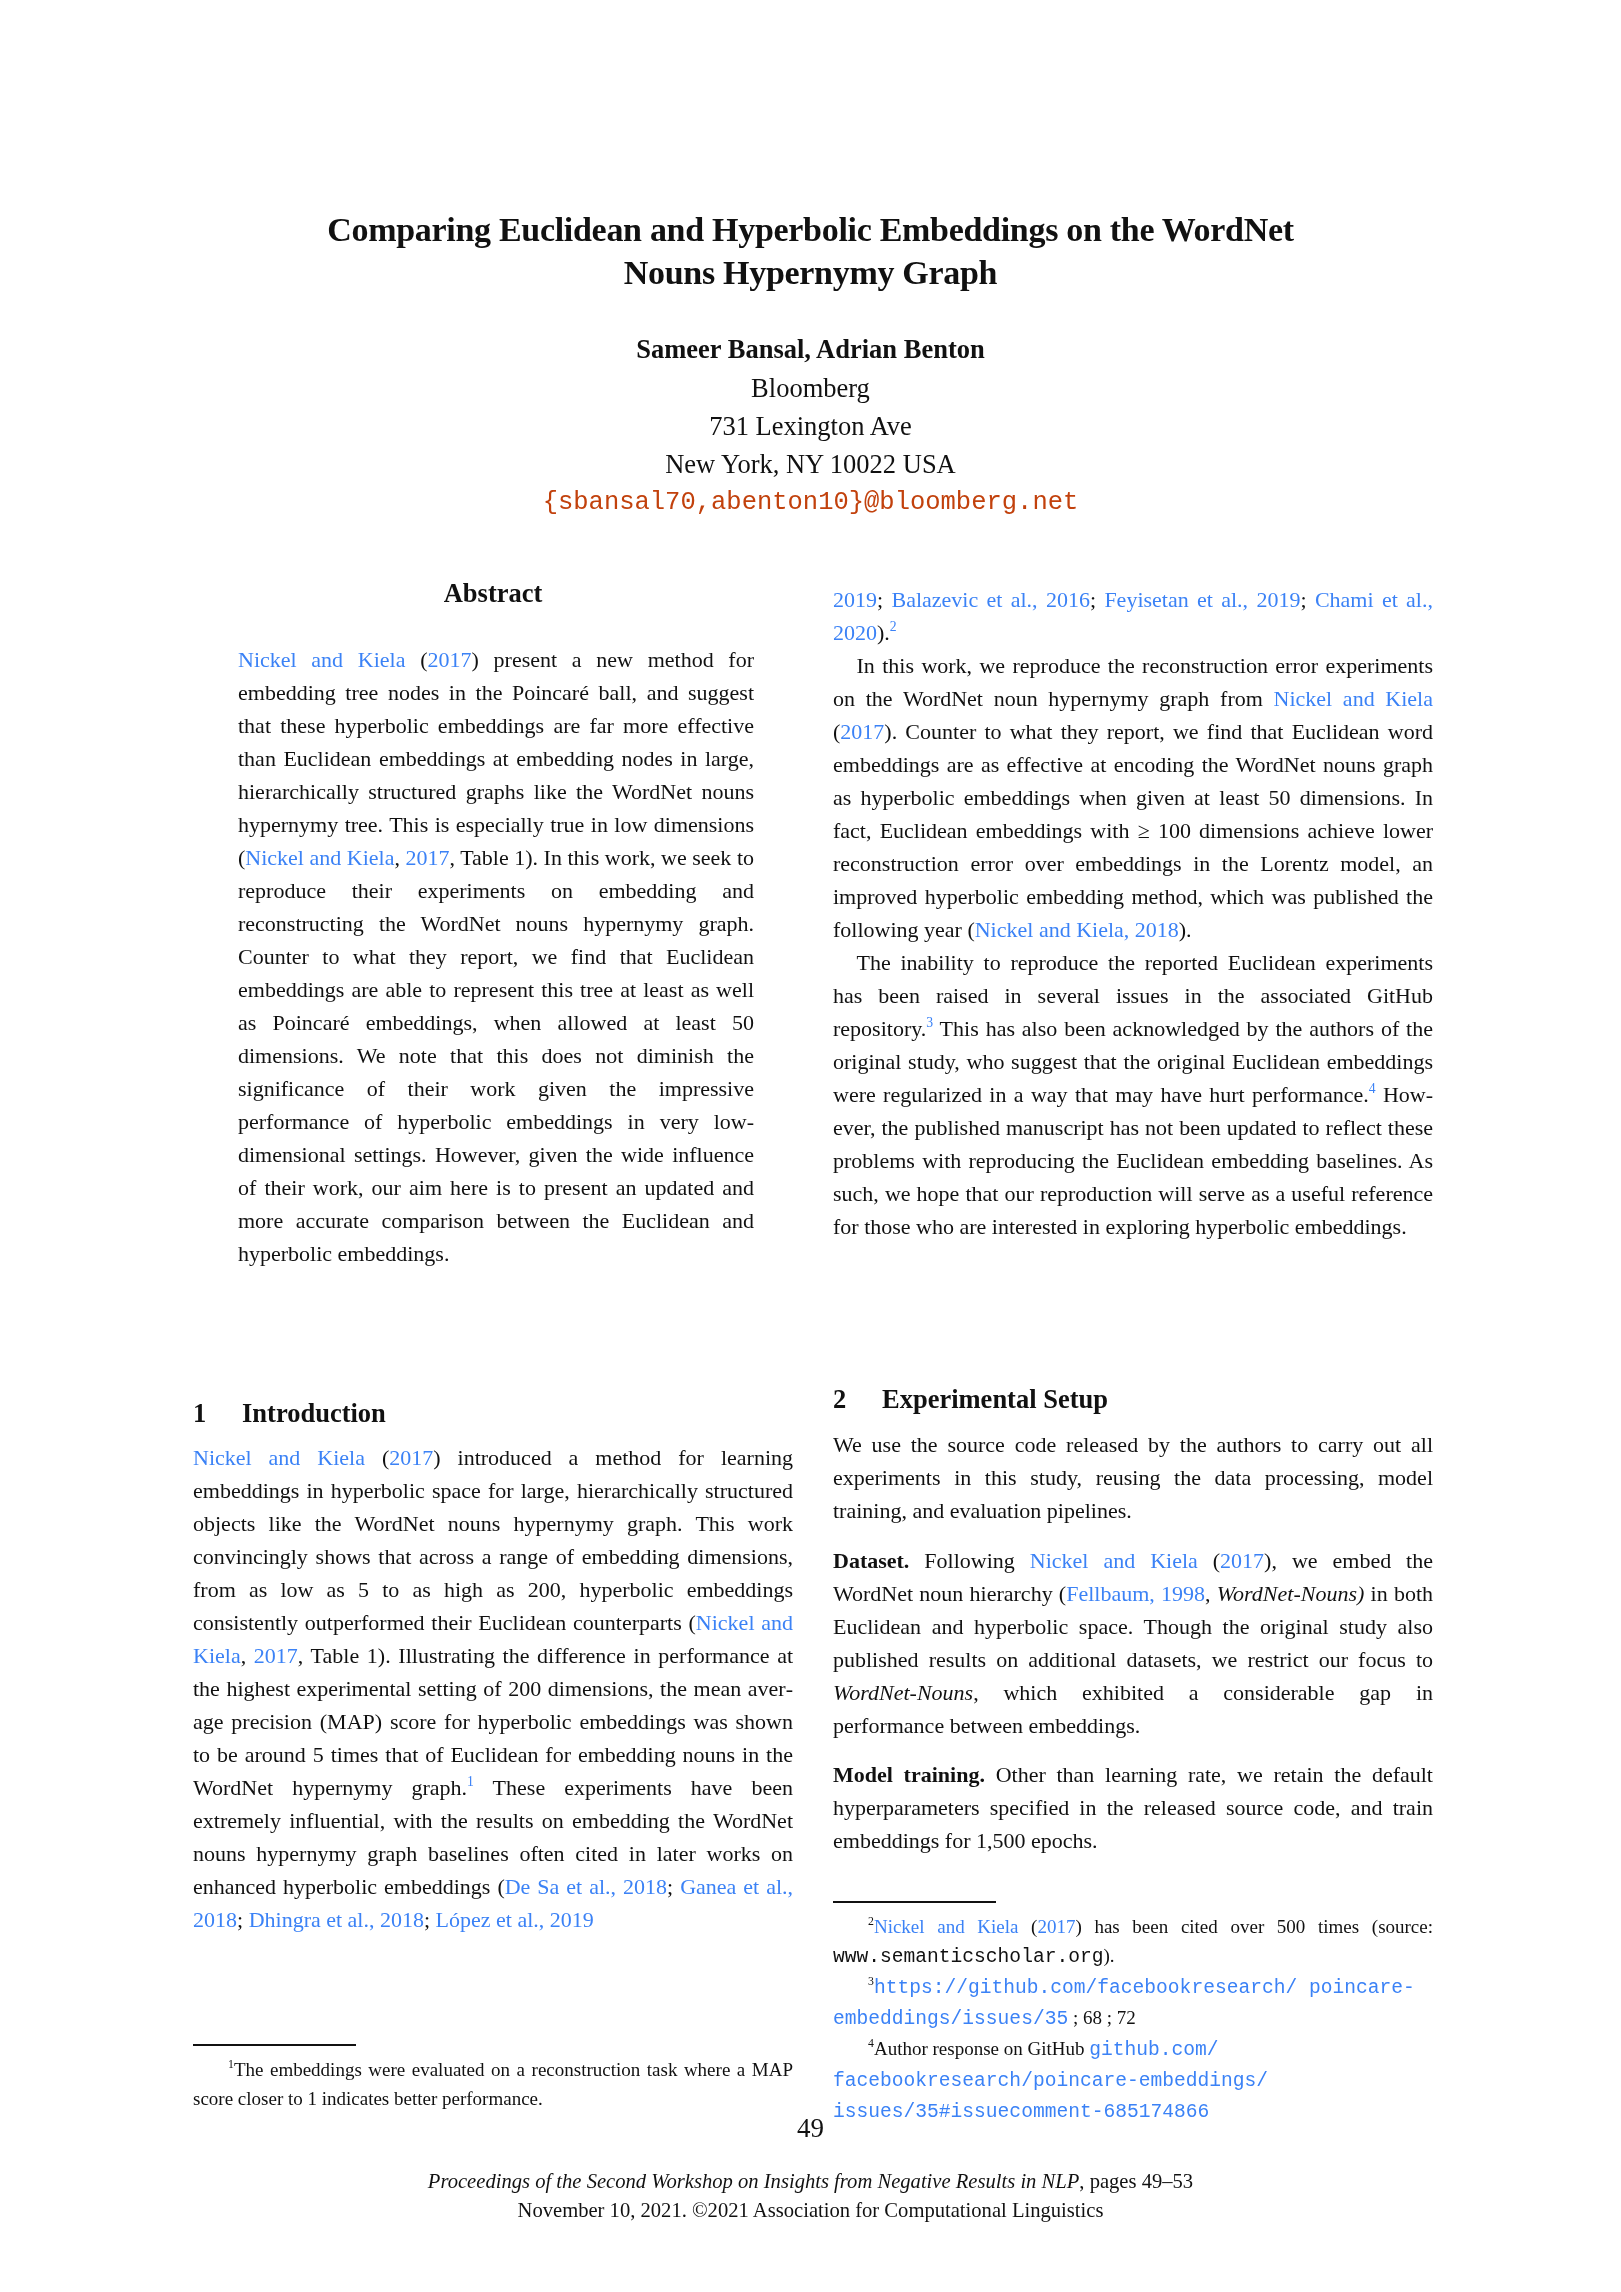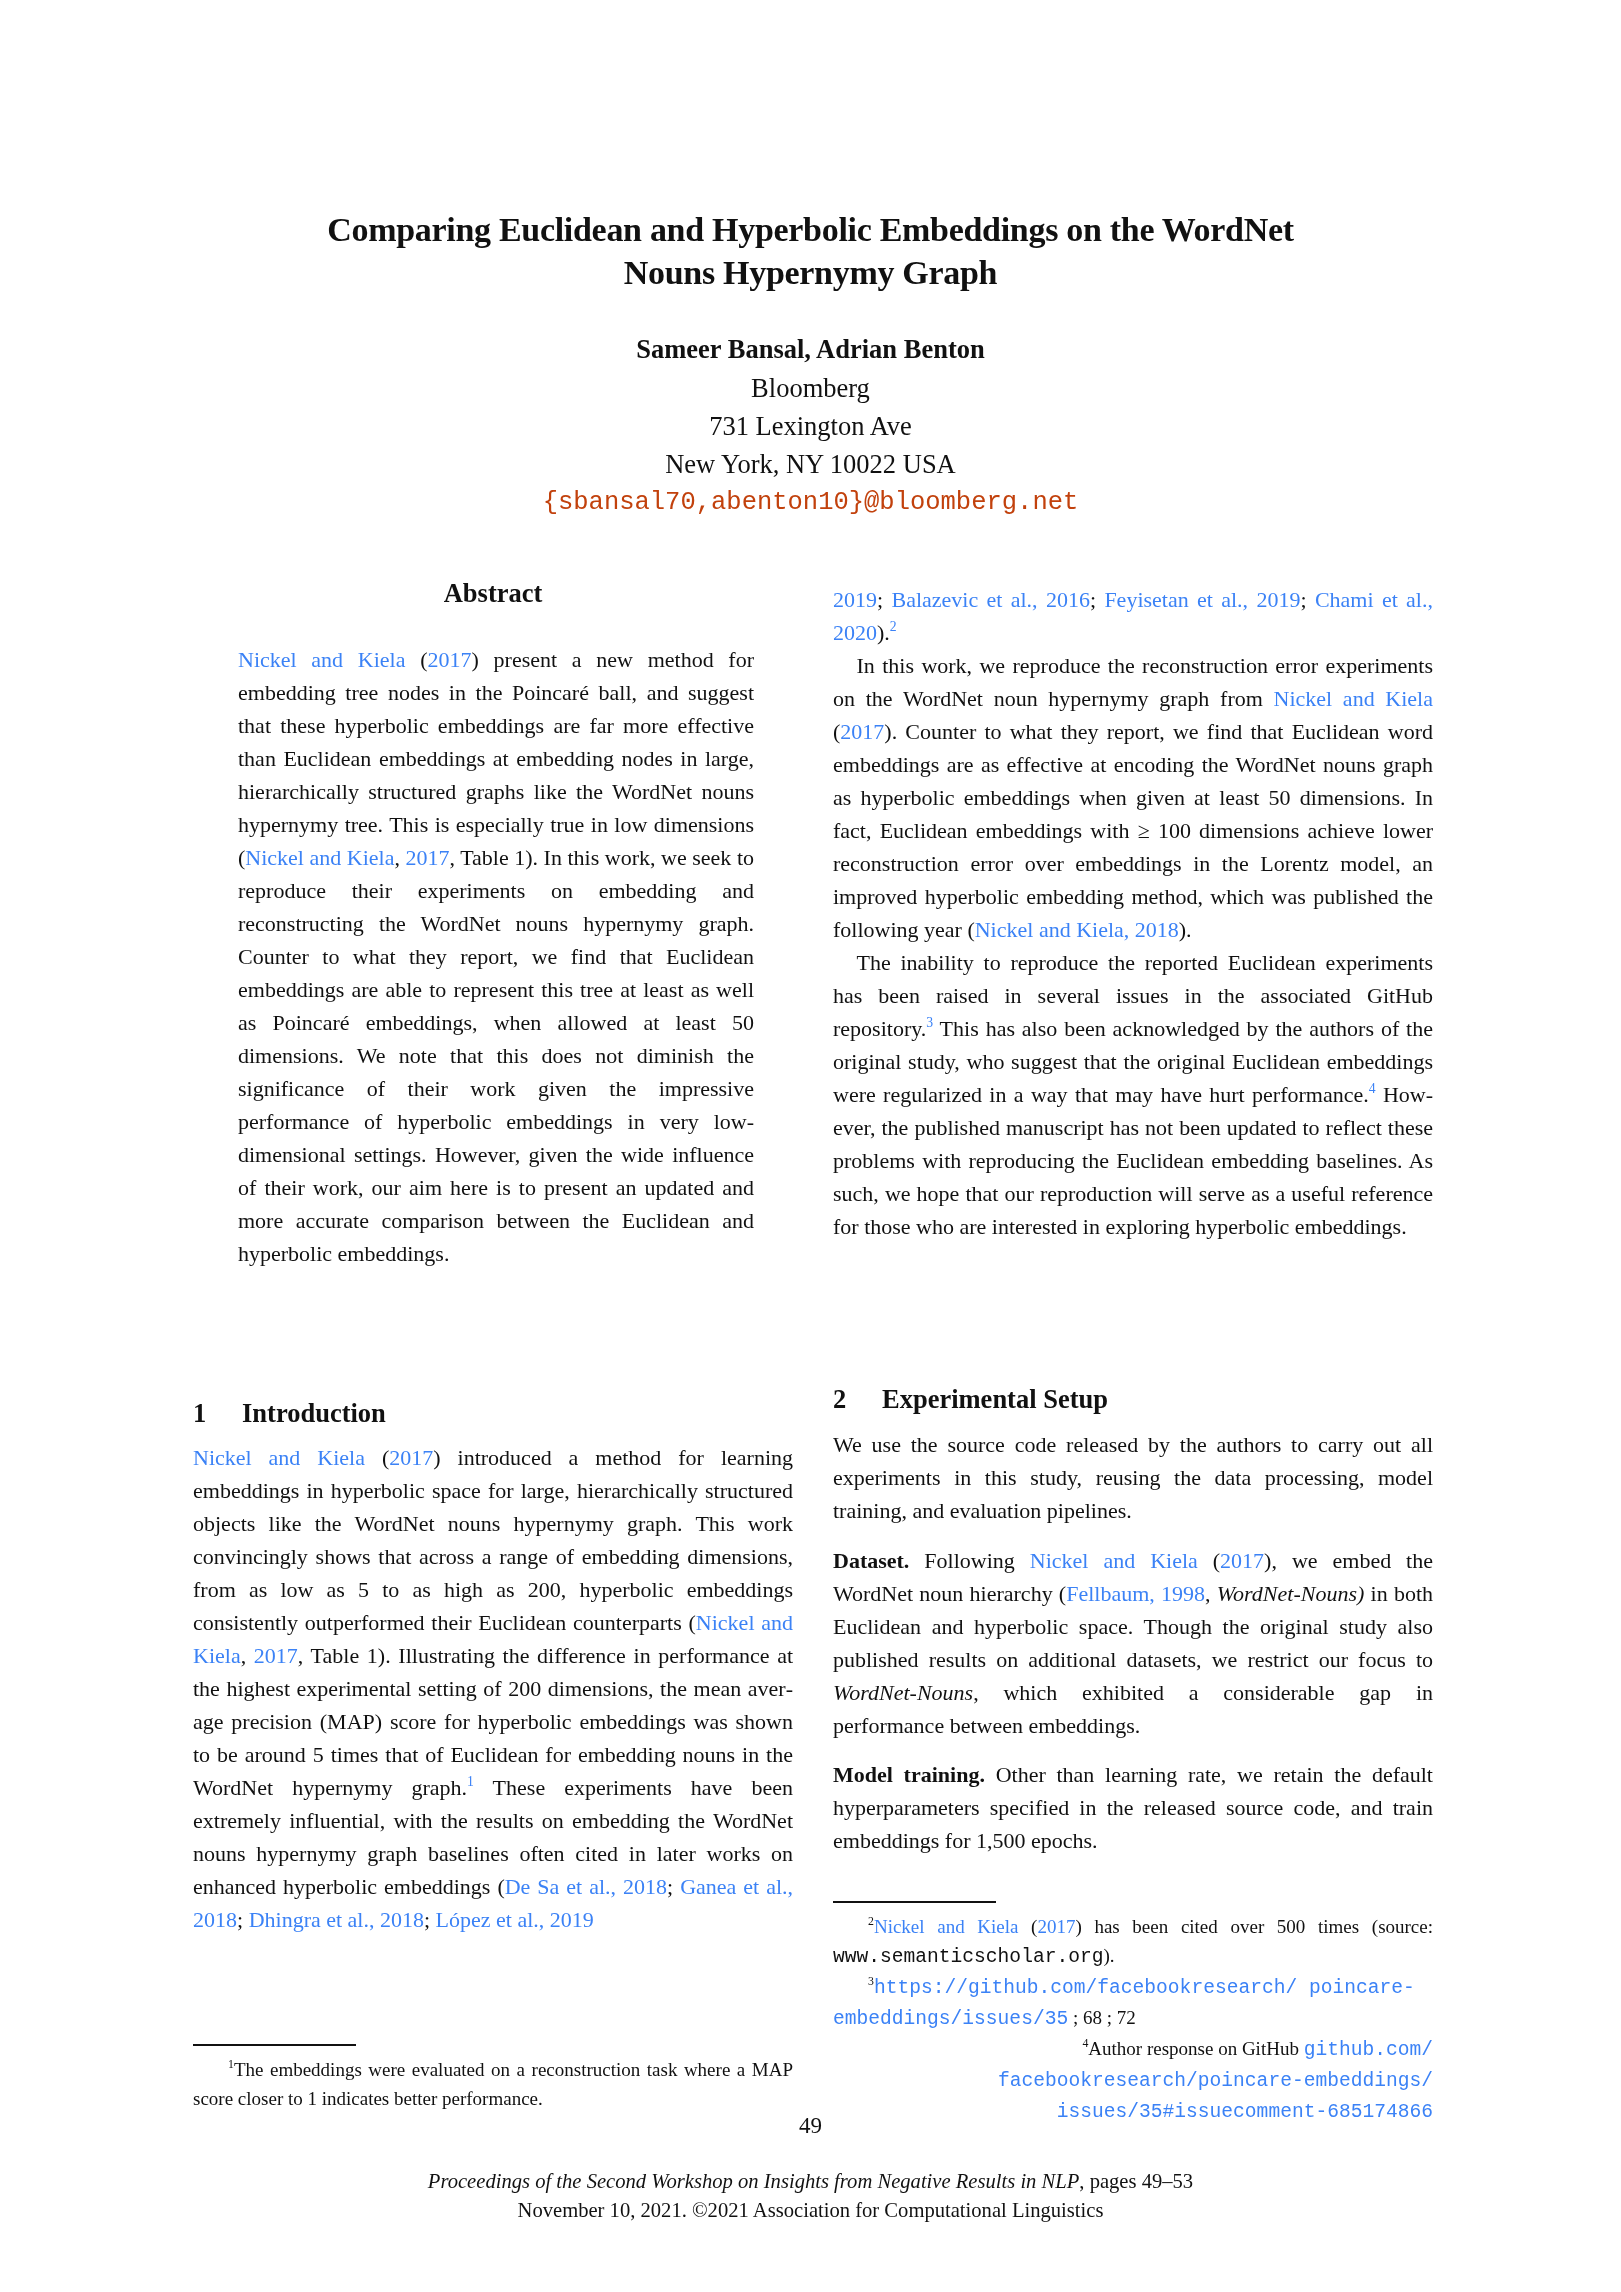--- a/index.html
+++ b/index.html
@@ -31,21 +31,21 @@
   sup { font-size: 13.7px; line-height: 0; vertical-align: 8.8px; }
   .mono { font-family: "Liberation Mono", "DejaVu Sans Mono", monospace; font-size: 19.6px; }
   .fnrule { height: 1.5px; background: #111; width: 163px; }
   .fn { font-size: 19px; line-height: 29px; text-align: justify; }
   .fn p { margin: 0; }
   .fn .ind { text-indent: 35px; }
   .fn sup { font-size: 11.8px; vertical-align: 7.8px; }
   .bold { font-weight: bold; }
   .ital { font-style: italic; }
   .para-gap { margin-top: 16.7px !important; }
-  .pagenum { left: 196px; width: 1229px; top: 2113px; font-size: 23px; }
+  .pagenum { left: 196px; width: 1229px; top: 2113px; font-size: 27px; }
   .footer { left: 196px; width: 1229px; top: 2167px; font-size: 20.6px; line-height: 29px; }
 </style>
 </head>
 <body>
 
 <div class="abs title center">
   <div>Comparing Euclidean and Hyperbolic Embeddings on the WordNet</div>
   <div>Nouns Hypernymy Graph</div>
 </div>
 <div class="abs authors center">Sameer Bansal, Adrian Benton</div>
@@ -100,21 +100,21 @@
     <span class="bold">Model training.</span><span>  Other than learning rate, we retain the default hyperparameters specified in the released source code, and train embeddings for 1,500 epochs.</span>
   </p>
 </div>
 
 <div class="abs col-r" style="top:1901px">
     <div class="fnrule"></div>
   </div>
 <div class="abs col-r fn" style="top:1912px">
   <p class="ind"><sup>2</sup><a class="cite">Nickel and Kiela</a> (<a class="cite">2017</a>)<span> has been cited over 500 times (source: </span><span class="mono">www.semanticscholar.org</span><span>).</span></p>
   <p class="ind" style="text-align:left"><sup>3</sup><a class="cite mono">https://github.com/facebookresearch/ poincare-embeddings/issues/35</a><span> ; 68 ; 72</span></p>
-  <p class="ind" style="text-align:right"><sup>4</sup><span>Author response on GitHub </span><a class="cite mono">github.com/ facebookresearch/poincare-embeddings/ issues/35#issuecomment-685174866</a></p>
+  <p class="ind" style="text-align:left"><sup>4</sup><span>Author response on GitHub </span><a class="cite mono">github.com/ facebookresearch/poincare-embeddings/ issues/35#issuecomment-685174866</a></p>
 </div>
 
 <div class="abs pagenum center">49</div>
 <div class="abs footer center">
   <div><span class="ital">Proceedings of the Second Workshop on Insights from Negative Results in NLP</span><span>, pages 49–53</span></div>
   <div>November 10, 2021. ©2021 Association for Computational Linguistics</div>
 </div>
 
 
 </body></html>

